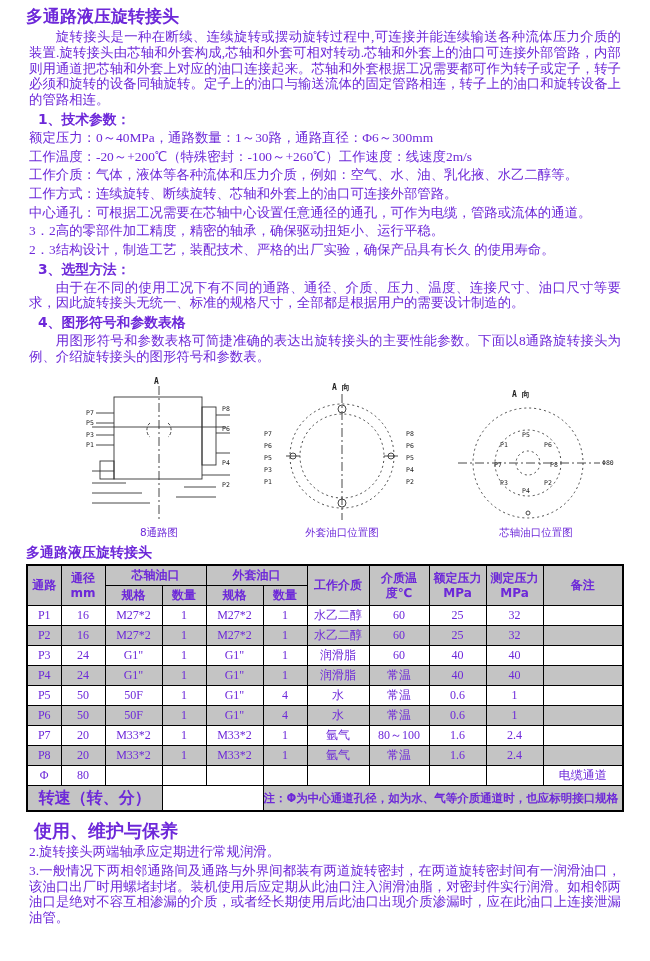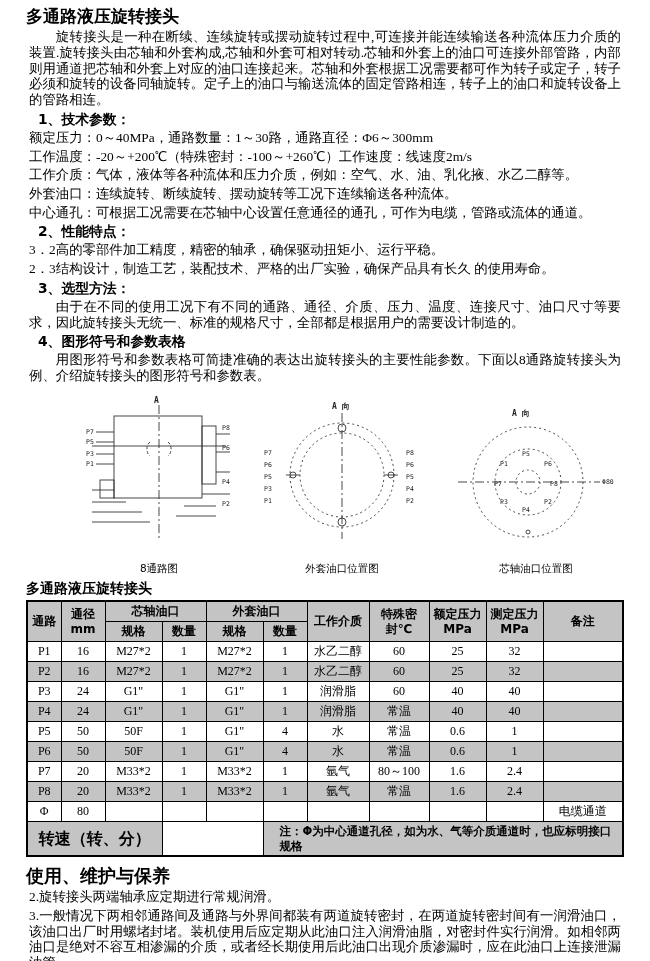--- a/index.html
+++ b/index.html
@@ -1,36 +1,36 @@
 <!DOCTYPE html>
 <html lang="zh" style="--row_shade: #c4c4c4; --text: #000000; --page_bg: #ffffff;"><head>
 <meta charset="utf-8">
 <style>
   html,body{margin:0;padding:0;background:#e8e8e8;}
   .page{
-    width:650px;height:961px;margin:0 auto;background:#fff;color:#000000;
+    width:650px;height:961px;margin:0 auto;background:#fff;color:#6d28d9;
     font-family:"Liberation Serif",serif;font-size:13.4px;line-height:1.17;
     box-sizing:border-box;padding:6px 26px 4px 26px;overflow:hidden;
     text-align:justify;
   }
   .doc-title{
     font-family:"DejaVu Sans",sans-serif;font-weight:bold;font-size:17px;
     margin:0 0 3px 0;line-height:1.2;
   }
   p{margin:3px;}
   .indent{text-indent:2em;}
   .sec-h{
     font-family:"DejaVu Sans",sans-serif;font-weight:bold;font-size:13.8px;
     margin:1px 12px;
   }
   
   .figs{display:flex;align-items:flex-end;gap:22px;margin:10px 0 2px 58px;}
   .fig{display:flex;flex-direction:column;align-items:center;}
   .fig svg{display:block;}
-  .fig-caption{font-size:10.5px;text-align:center;margin-top:18px;font-family:"DejaVu Sans",sans-serif;}
+  .fig-caption{font-size:10.5px;text-align:center;margin-top:1px;font-family:"DejaVu Sans",sans-serif;}
   svg text{font-family:"DejaVu Sans Mono",monospace;font-size:6.5px;fill:#222;}
   svg .alabel{font-size:8px;font-weight:bold;}
   svg line,svg rect,svg circle,svg path{stroke:#333;fill:none;stroke-width:0.9;}
   
   .tbl-title{
     font-family:"DejaVu Sans",sans-serif;font-weight:bold;font-size:14px;
     margin:6px 0 4px 0;
   }
   table{
     width:100%;border-collapse:collapse;border:2.5px solid #000;
@@ -38,43 +38,42 @@
   }
   th,td{border:1.5px solid #000;padding:2px 1px;overflow:hidden;line-height:1.25;}
   thead th{
     background:var(--row_shade,#c4c4c4);font-weight:bold;white-space:pre-line;
     font-family:"DejaVu Sans",sans-serif;font-size:12px;
   }
   tbody tr:nth-child(even) td{background:var(--row_shade,#c4c4c4);}
   tfoot td{background:var(--row_shade,#c4c4c4);font-weight:bold;
     font-family:"DejaVu Sans",sans-serif;font-size:16px;}
   tfoot td.no-shade{background:#fff;}
-  tfoot td.note-cell{text-align:left;padding-left:16px;font-size:11.5px;}
+  tfoot td.note-cell{text-align:left;padding-left:0;font-size:11.5px;}
   
   .maint-h{
     font-family:"DejaVu Sans",sans-serif;font-weight:bold;font-size:18px;
-    margin:8px 0 3px 0;
+    margin:8px 0 3px 8px;
   }
 </style>
 </head>
 <body>
 
 <div class="page">
 
   <h1 class="doc-title">多通路液压旋转接头</h1>
   <p class="indent">旋转接头是一种在断续、连续旋转或摆动旋转过程中,可连接并能连续输送各种流体压力介质的装置.旋转接头由芯轴和外套构成,芯轴和外套可相对转动.芯轴和外套上的油口可连接外部管路，内部则用通道把芯轴和外套上对应的油口连接起来。芯轴和外套根据工况需要都可作为转子或定子，转子必须和旋转的设备同轴旋转。定子上的油口与输送流体的固定管路相连，转子上的油口和旋转设备上的管路相连。</p>
 
   <p class="sec-h">1、技术参数：</p>
   <p>额定压力：0～40MPa，通路数量：1～30路，通路直径：Φ6～300mm</p>
   <p>工作温度：-20～+200℃（特殊密封：-100～+260℃）工作速度：线速度2m/s</p>
   <p>工作介质：气体，液体等各种流体和压力介质，例如：空气、水、油、乳化掖、水乙二醇等。</p>
-  <p>外套油口：连续旋转、断续旋转、摆动旋转等工况下连续输送各种流体。</p>
+  <p>工作方式：连续旋转、断续旋转、芯轴和外套上的油口可连接外部管路。</p>
   <p>中心通孔：可根据工况需要在芯轴中心设置任意通径的通孔，可作为电缆，管路或流体的通道。</p>
 
-  <p class="sec-h">2、性能特点：</p>
   <p>3．2高的零部件加工精度，精密的轴承，确保驱动扭矩小、运行平稳。</p>
   <p>2．3结构设计，制造工艺，装配技术、严格的出厂实验，确保产品具有长久 的使用寿命。</p>
 
   <p class="sec-h">3、选型方法：</p>
   <p class="indent">由于在不同的使用工况下有不同的通路、通径、介质、压力、温度、连接尺寸、油口尺寸等要求，因此旋转接头无统一、标准的规格尺寸，全部都是根据用户的需要设计制造的。</p>
 
   <p class="sec-h">4、图形符号和参数表格</p>
   <p class="indent">用图形符号和参数表格可简捷准确的表达出旋转接头的主要性能参数。下面以8通路旋转接头为例、介绍旋转接头的图形符号和参数表。</p>
 
   <div class="figs">
@@ -179,21 +178,21 @@
       <col style="width:57px">
         <col>
     </colgroup>
     <thead>
       <tr>
         <th rowspan="2">通路</th>
         <th rowspan="2">通径mm</th>
         <th colspan="2">芯轴油口</th>
         <th colspan="2">外套油口</th>
         <th rowspan="2">工作介质</th>
-        <th rowspan="2">特殊密封℃</th>
+        <th rowspan="2">介质温度℃</th>
         <th rowspan="2">额定压力
 MPa</th>
         <th rowspan="2">测定压力
 MPa</th>
         <th rowspan="2">备注</th>
       </tr>
       <tr>
         <th>规格</th>
         <th>数量</th>
         <th>规格</th>

